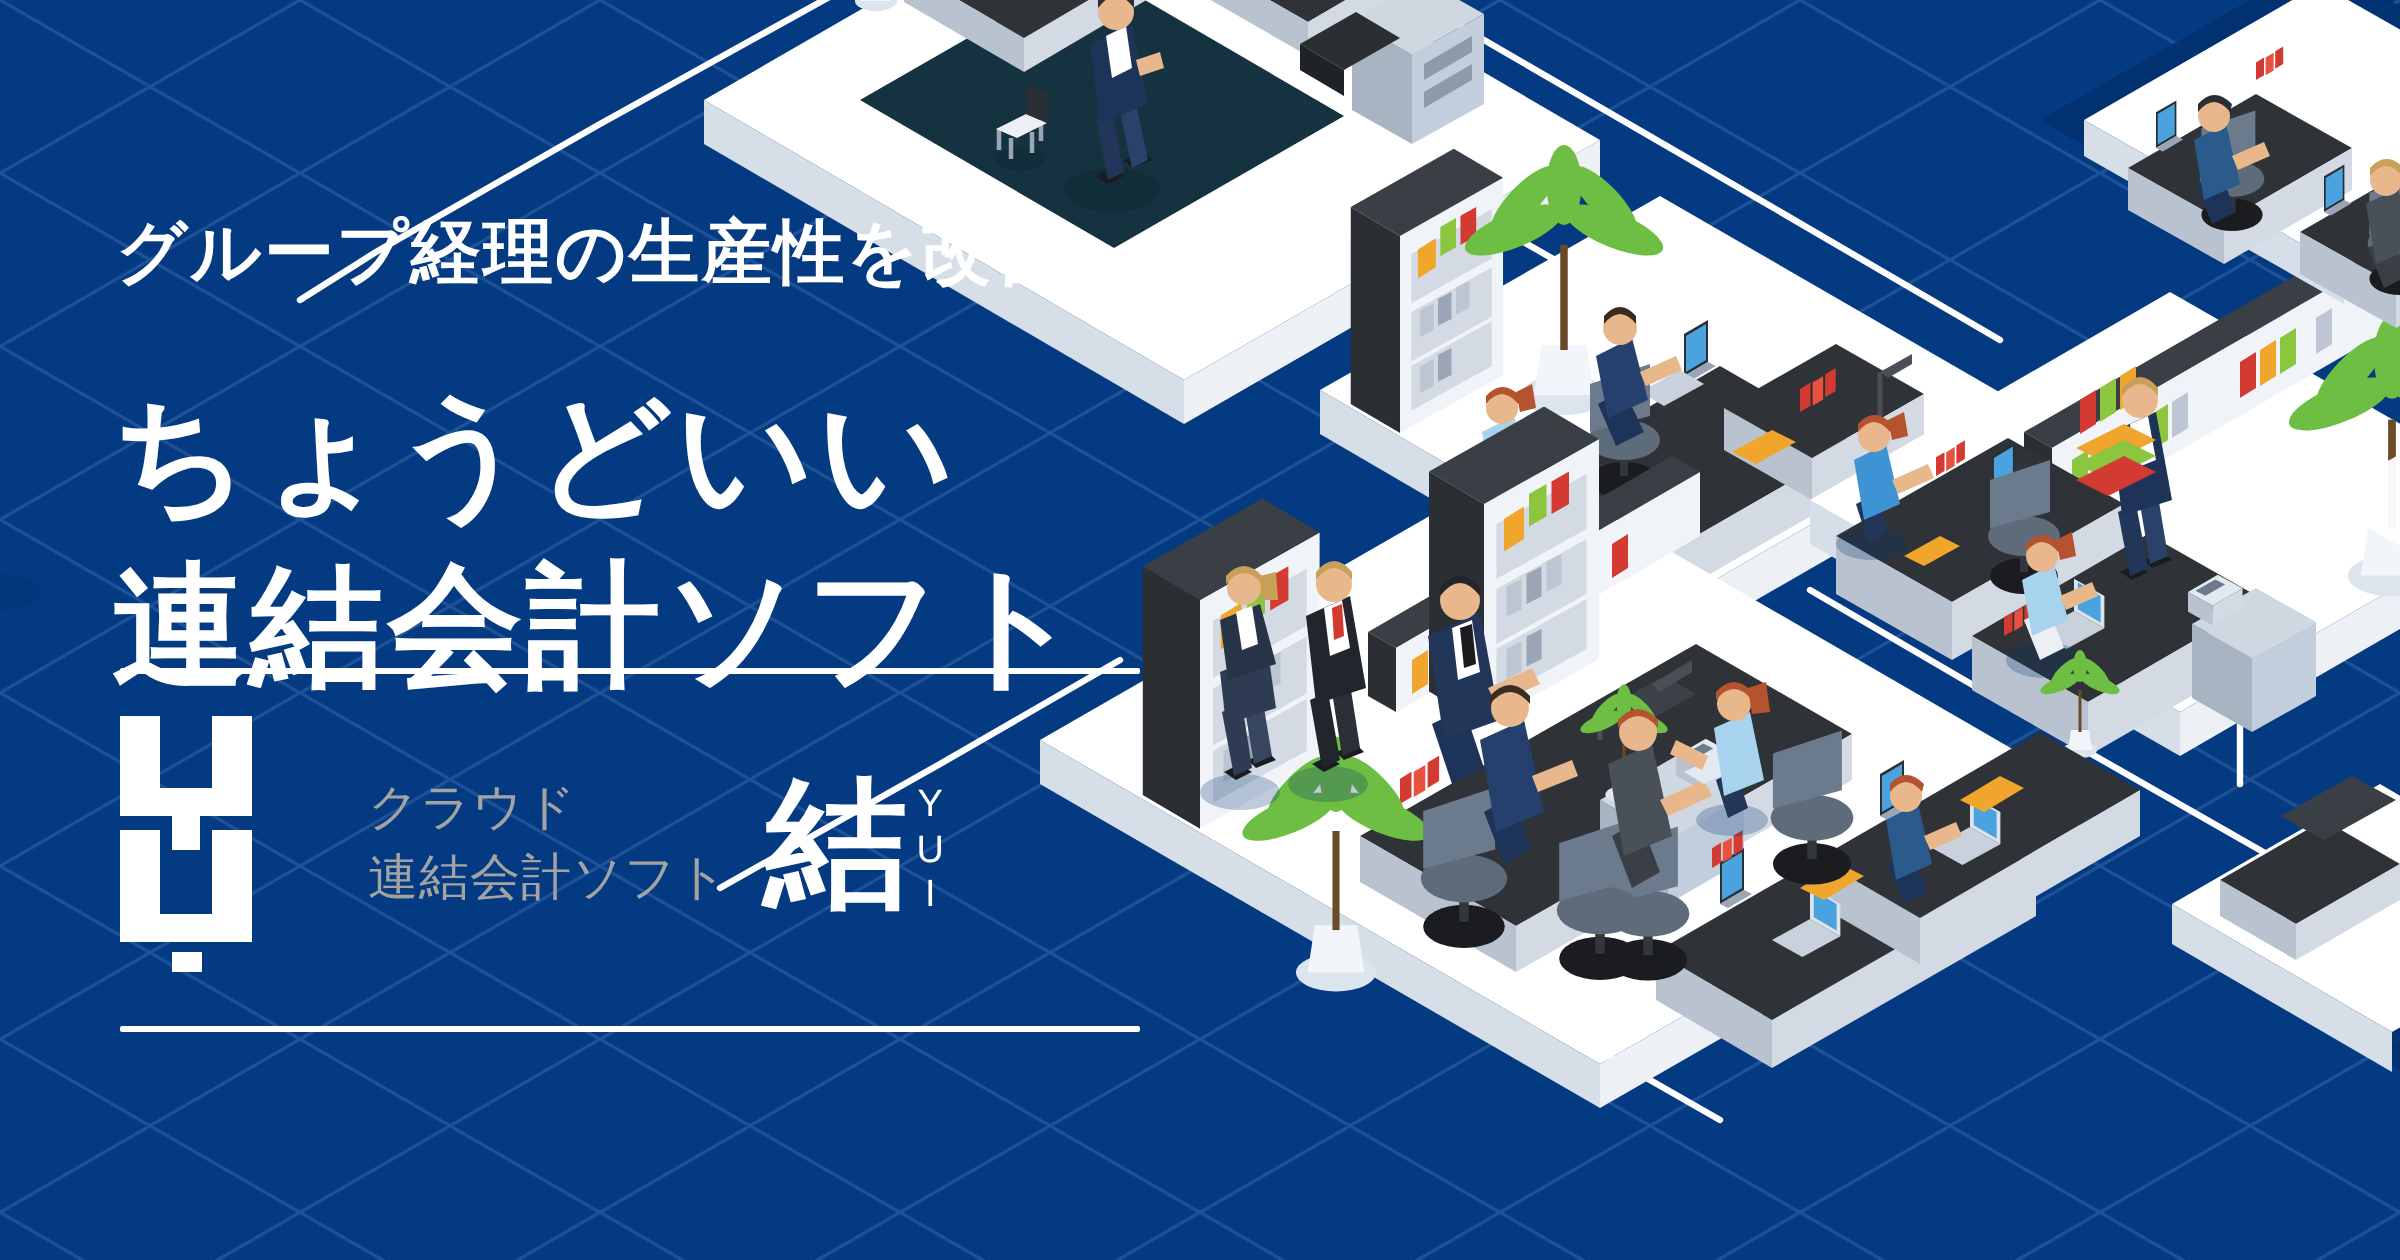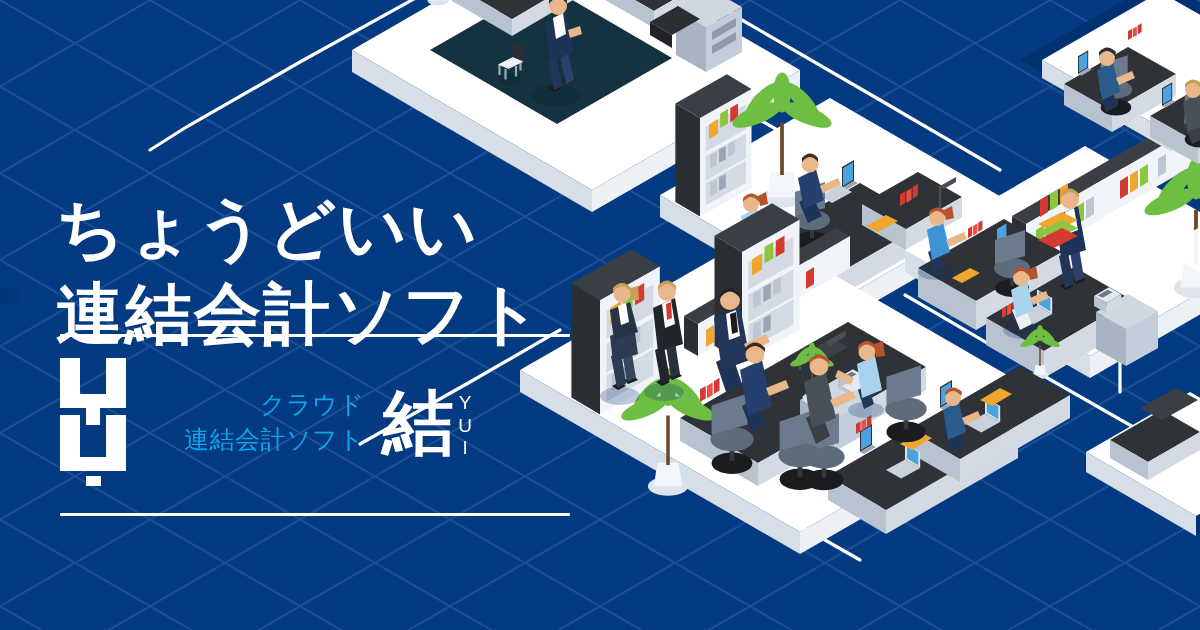--- a/index.html
+++ b/index.html
@@ -39,22 +39,22 @@
 
   .logo-row {
     position:absolute; left:60px; top:352px;
     display:flex; align-items:center; height:140px;
   }
   .logo-mark { width:82px; height:128px; flex:0 0 auto; }
   .logo-words {
     display:flex; align-items:center; margin-left:42px;
   }
   .logo-tagline {
-    color:#0ea5e9; font-size:25px; font-weight:300;
-    line-height:1.42; letter-spacing:0.5px; white-space:pre-line;text-align:right;
+    color:#a3a3a3; font-size:25px; font-weight:300;
+    line-height:1.42; letter-spacing:0.5px; white-space:pre-line;
   }
   .logo-kanji {
     color:#ffffff; font-size:72px; font-weight:bold;
     margin-left:18px; line-height:1; letter-spacing:0;
   }
   .logo-yui {
     color:#ffffff; font-size:19px; font-weight:500;
     margin-left:4px; align-self:flex-start; margin-top:8px;
     line-height:1.18; letter-spacing:1px;
     display:flex; flex-direction:column; align-items:center;
@@ -587,20 +587,21 @@
     </g>
 
     <g>
       <path d="M1160,250 L1240,204 L1320,250 L1240,296 Z" fill="#FFFFFF" opacity="0.95"></path>
     </g>
 
   </svg>
 
   <div class="copy">
 
+    <div class="subhead">グループ経理の生産性を改善</div>
 
     <div class="headline">ちょうどいい
 連結会計ソフト</div>
 
     <div class="rule rule-top"></div>
 
     <div class="logo-row">
 
       <svg class="logo-mark" viewBox="0 0 82 128" fill="#FFFFFF">
 

